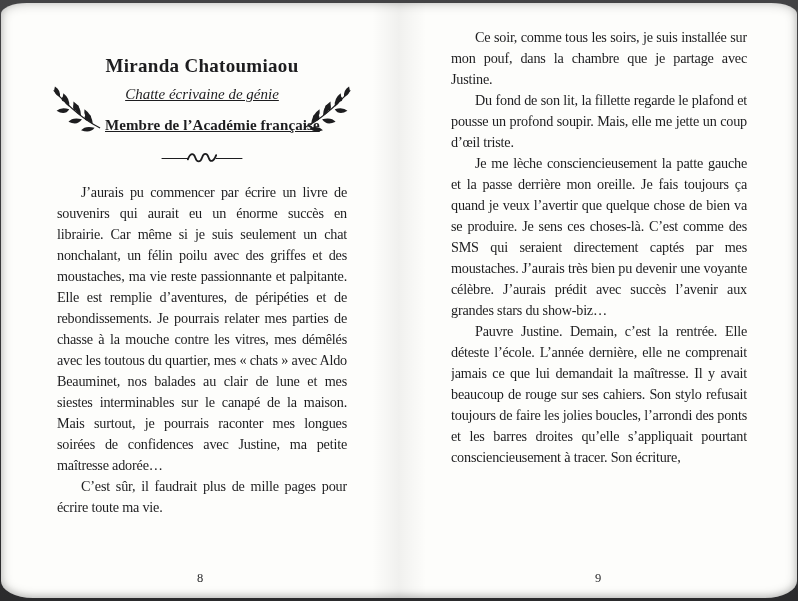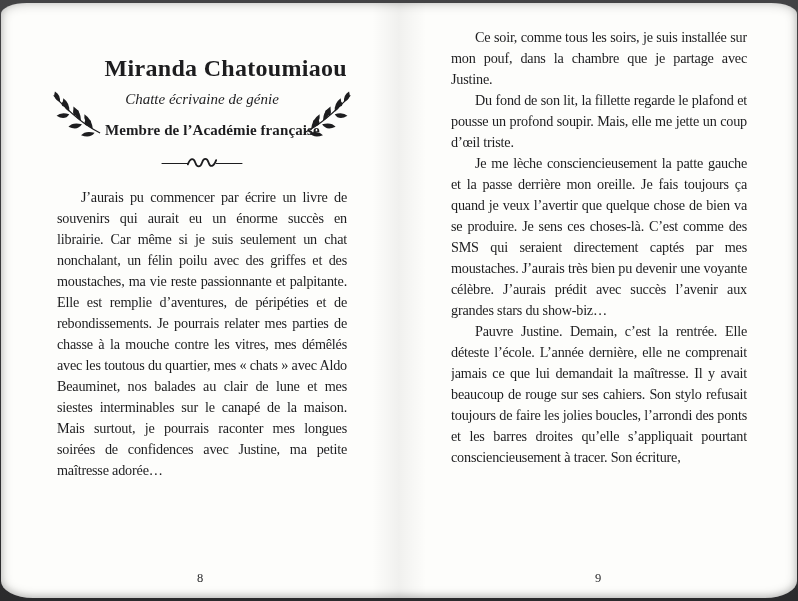--- a/index.html
+++ b/index.html
@@ -39,36 +39,36 @@
     position: relative;
     width: 398px;
     display: flex;
     flex-direction: column;
     overflow: hidden;
   }
   .page.left  { padding: 52px 52px 0 56px; }
   .page.right { padding: 24px 50px 0 52px; }
 
   .chapter-title {
-    font-size: 24px;
+    font-size: 19px;
     font-weight: bold;
     letter-spacing: 0.3px;
-    text-align: right;
+    text-align: center;
     margin-bottom: 8px;
     white-space: nowrap;
   }
   .ornament-row {
     display: flex;
     align-items: center;
     justify-content: space-between;
     margin: 0 -8px;
   }
   .branch { flex: 0 0 auto; line-height: 0; }
   .branch.mirrored { transform: scaleX(-1); }
-  .header-center { flex: 1 1 auto; text-align: center; padding: 0 2px; min-width: 0; }
+  .header-center { flex: 1 1 auto; text-align: center; padding: 0 2px; min-width: 0; text-decoration: underline; }
   .subtitle {
     font-style: italic;
     font-size: 15px;
     margin-bottom: 14px;
     white-space: nowrap;
   }
   .affiliation {
     font-weight: bold;
     font-size: 15px;
     letter-spacing: 0.1px;
@@ -155,20 +155,21 @@
           <svg width="84" height="15" viewBox="0 0 100 18" aria-hidden="true">
             <path class="ink-stroke" stroke-width="1.3" d="M2,9 H33"></path>
             <path class="ink-stroke" stroke-width="1.3" d="M67,9 H98"></path>
             <path class="ink-stroke" stroke-width="2.2" d="M33,10 C36,2 40,2 42,8 C44,14 48,14 50,8 C52,2 56,2 58,8 C60,14 64,13 67,5"></path>
           </svg>
         </div>
       </header>
 
       <div class="body-text">
         <p lang="fr">J’aurais pu commencer par écrire un livre de souvenirs qui aurait eu un énorme succès en librairie. Car même si je suis seulement un chat nonchalant, un félin poilu avec des griffes et des moustaches, ma vie reste passionnante et palpitante. Elle est remplie d’aventures, de péripéties et de rebondissements. Je pourrais relater mes parties de chasse à la mouche contre les vitres, mes démêlés avec les toutous du quartier, mes « chats » avec Aldo Beauminet, nos balades au clair de lune et mes siestes interminables sur le canapé de la maison. Mais surtout, je pourrais raconter mes longues soirées de confidences avec Justine, ma petite maîtresse adorée…</p>
+        <p lang="fr">C’est sûr, il faudrait plus de mille pages pour écrire toute ma vie.</p>
       </div>
 
       <div class="page-number">8</div>
     </section>
 
     <section class="page right">
       <div class="body-text">
         <p lang="fr">Ce soir, comme tous les soirs, je suis installée sur mon pouf, dans la chambre que je partage avec Justine.</p>
         <p lang="fr">Du fond de son lit, la fillette regarde le plafond et pousse un profond soupir. Mais, elle me jette un coup d’œil triste.</p>
         <p lang="fr">Je me lèche consciencieusement la patte gauche et la passe derrière mon oreille. Je fais toujours ça quand je veux l’avertir que quelque chose de bien va se produire. Je sens ces choses-là. C’est comme des SMS qui seraient directement captés par mes moustaches. J’aurais très bien pu devenir une voyante célèbre. J’aurais prédit avec succès l’avenir aux grandes stars du show-biz…</p>

